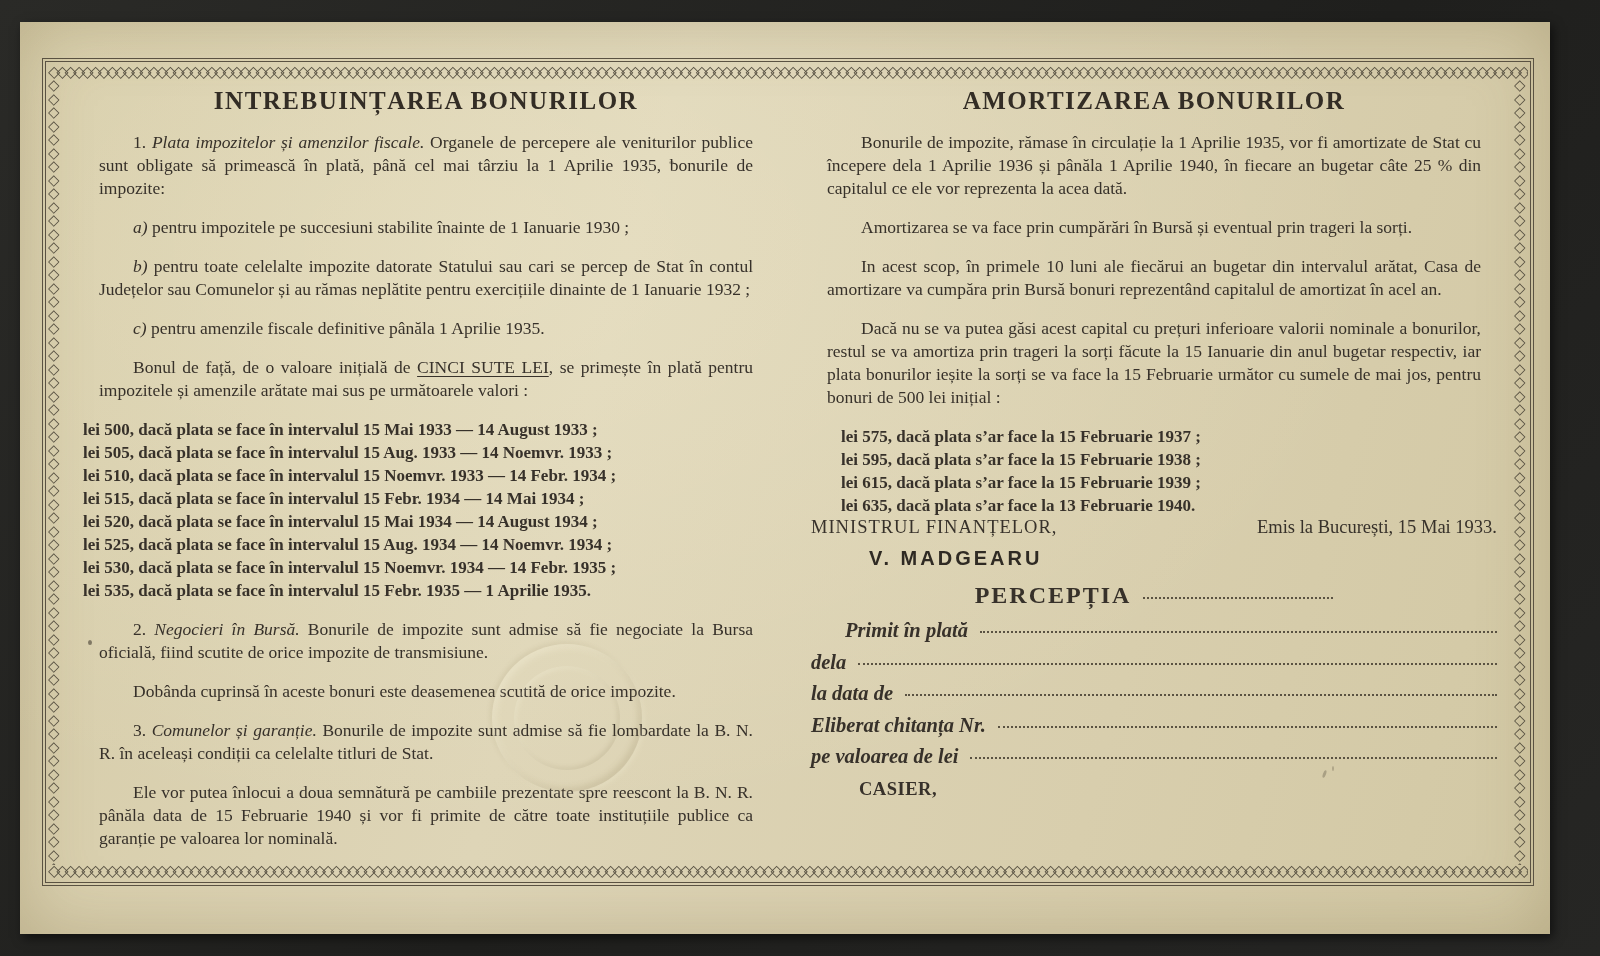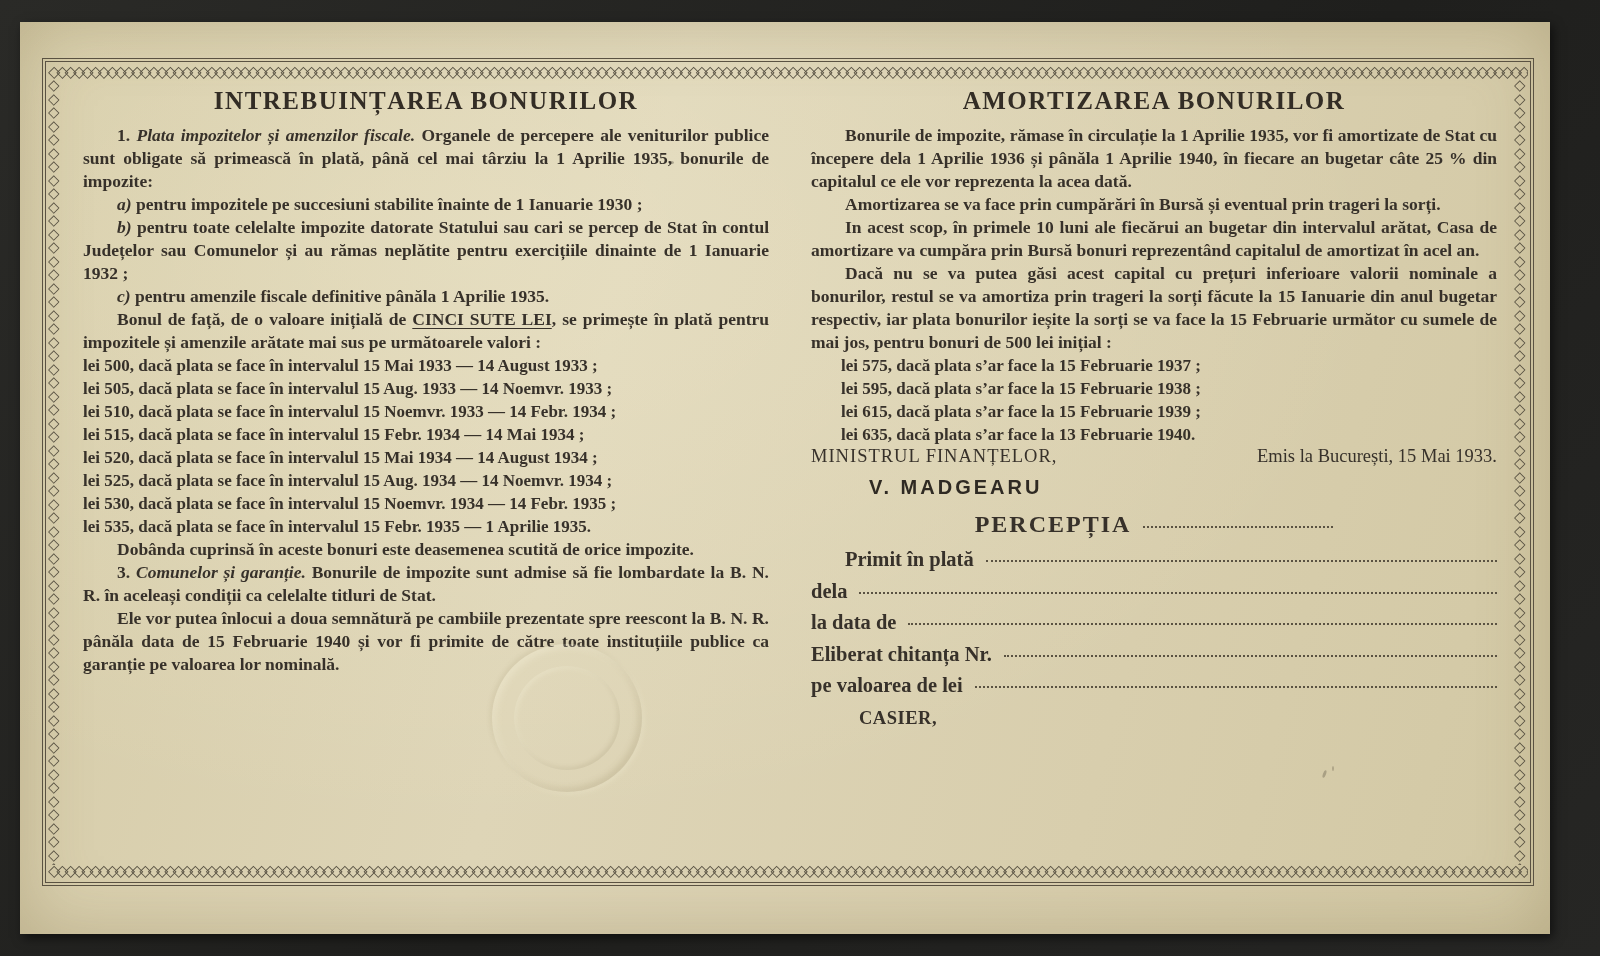--- a/index.html
+++ b/index.html
@@ -48,22 +48,22 @@
   .content{
     position:absolute;inset:28px 36px 12px 40px;
     display:flex;gap:42px;color:var(--ink);
   }
   .col{flex:1;min-width:0;}
   .col-title{
     margin:0 0 9px 0;text-align:center;font-size:25px;font-weight:bold;
     letter-spacing:1.5px;color:#332d25;
   }
   .col p{
-    margin:0;text-align:justify;text-indent:34px;
-    font-size:17.5px;line-height:23px;font-weight:bold;
+    margin:16px;text-align:justify;text-indent:34px;
+    font-size:17.5px;line-height:23px;font-weight:normal;
   }
   .ital{font-style:italic;}
   .u{text-decoration:underline;text-underline-offset:3px;}
   .sched{
     font-size:17px;line-height:23px;font-weight:bold;white-space:nowrap;
     text-indent:0;
   }
   .sched-indent{margin-left:30px;}
   .sig-row{
     display:flex;justify-content:space-between;align-items:baseline;
@@ -80,21 +80,21 @@
     text-align:center;
   }
   .perceptia{font-size:24px;font-weight:bold;letter-spacing:2px;}
   .dots-short{
     width:190px;border-bottom:2.5px dotted var(--ink-soft);
     transform:translateY(-4px);
   }
   .form{margin-top:8px;}
   .form-row{
     display:flex;align-items:baseline;margin-top:8.5px;
-    font-weight:bold;font-size:20.5px;
+    font-style:italic;font-weight:bold;font-size:20.5px;
   }
   .form-row.first{margin-top:10px;}
   .form-row.first .flabel{margin-left:34px;}
   .flabel{white-space:nowrap;}
   .leader{
     flex:1;margin-left:12px;border-bottom:2.5px dotted var(--ink-soft);
     transform:translateY(-4px);
   }
   .casier{
     margin:11px 0 0 48px;font-size:18.5px;font-weight:bold;letter-spacing:.5px;
@@ -149,20 +149,21 @@
 
         <div class="sched">lei 500, dacă plata se face în intervalul 15 Mai 1933 — 14 August 1933 ;</div>
         <div class="sched">lei 505, dacă plata se face în intervalul 15 Aug. 1933 — 14 Noemvr. 1933 ;</div>
         <div class="sched">lei 510, dacă plata se face în intervalul 15 Noemvr. 1933 — 14 Febr. 1934 ;</div>
         <div class="sched">lei 515, dacă plata se face în intervalul 15 Febr. 1934 — 14 Mai 1934 ;</div>
         <div class="sched">lei 520, dacă plata se face în intervalul 15 Mai 1934 — 14 August 1934 ;</div>
         <div class="sched">lei 525, dacă plata se face în intervalul 15 Aug. 1934 — 14 Noemvr. 1934 ;</div>
         <div class="sched">lei 530, dacă plata se face în intervalul 15 Noemvr. 1934 — 14 Febr. 1935 ;</div>
         <div class="sched">lei 535, dacă plata se face în intervalul 15 Febr. 1935 — 1 Aprilie 1935.</div>
 
+        <p><span class="num">2.</span> <span class="ital">Negocieri în Bursă.</span> <span>Bonurile de impozite sunt admise să fie negociate la Bursa oficială, fiind scutite de orice impozite de transmisiune.</span></p>
 
         <p>Dobânda cuprinsă în aceste bonuri este deasemenea scutită de orice impozite.</p>
 
         <p><span class="num">3.</span> <span class="ital">Comunelor și garanție.</span> <span>Bonurile de impozite sunt admise să fie lombardate la B. N. R. în aceleași condiții ca celelalte titluri de Stat.</span></p>
 
         <p>Ele vor putea înlocui a doua semnătură pe cambiile prezentate spre reescont la B. N. R. pânăla data de 15 Februarie 1940 și vor fi primite de către toate instituțiile publice ca garanție pe valoarea lor nominală.</p>
       </div>
 
       <div class="col">
         <h2 class="col-title">AMORTIZAREA BONURILOR</h2>

